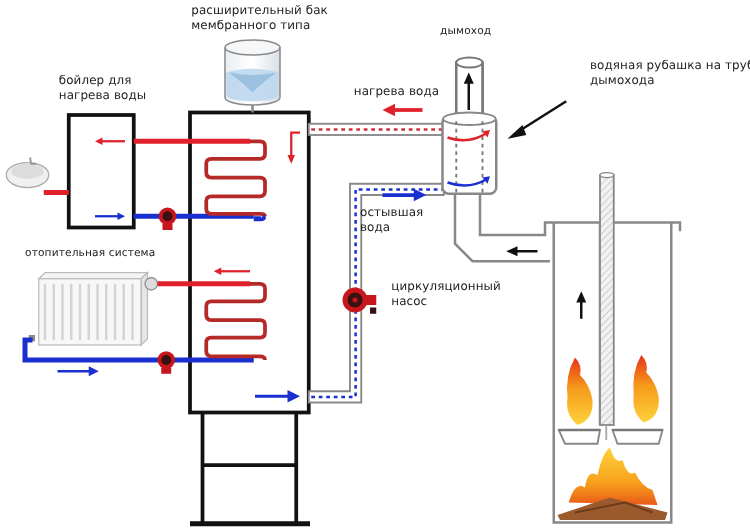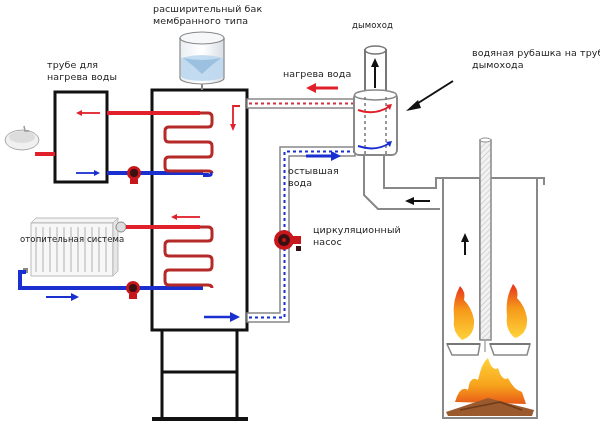--- a/index.html
+++ b/index.html
@@ -197,23 +197,23 @@
   <path d="M460,286 Q452,300 454,318 Q452,332 462,340 Q475,336 474,320 Q472,308 464,300 Q466,292 460,286 Z" fill="url(#flameGrad)"></path>
   <path d="M513,284 Q505,298 507,316 Q505,330 515,338 Q528,334 527,318 Q525,306 517,298 Q519,290 513,284 Z" fill="url(#flameGrad)"></path>
 
   <path d="M455,402 Q460,385 468,390 Q470,375 478,380 Q482,362 488,358 Q492,372 498,368 Q502,382 508,378 Q514,390 522,392 L526,404 Z" fill="url(#fireGrad)"></path>
   <path d="M446,412 L488,398 L534,410 L532,416 L448,416 Z" fill="#9a5a2e"></path>
   <path d="M460,410 L500,402 L522,410" fill="none" stroke="#6e3a1a" stroke-width="1.5"></path>
 </svg>
 
 <div class="lbl" style="left:153px; top:3px;">расширительный бак
 мембранного типа</div>
-<div class="lbl" style="left:47px; top:59px;">трубе для
+<div class="lbl" style="left:47px; top:59px;">бойлер для
 нагрева воды</div>
-<div class="lbl small" style="left:20px; top:197px;margin-top:36px;">отопительная система</div>
+<div class="lbl small" style="left:20px; top:197px;">отопительная система</div>
 <div class="lbl small" style="left:352px; top:19px;">дымоход</div>
 <div class="lbl" style="left:432px; top:47px;margin-left:40px;">водяная рубашка на трубе
 дымохода</div>
 <div class="lbl" style="left:283px; top:68px;">нагрева вода</div>
 <div class="lbl" style="left:288px; top:165px;">остывшая
 вода</div>
 <div class="lbl" style="left:313px; top:224px;">циркуляционный
 насос</div>
 
 </body></html>

